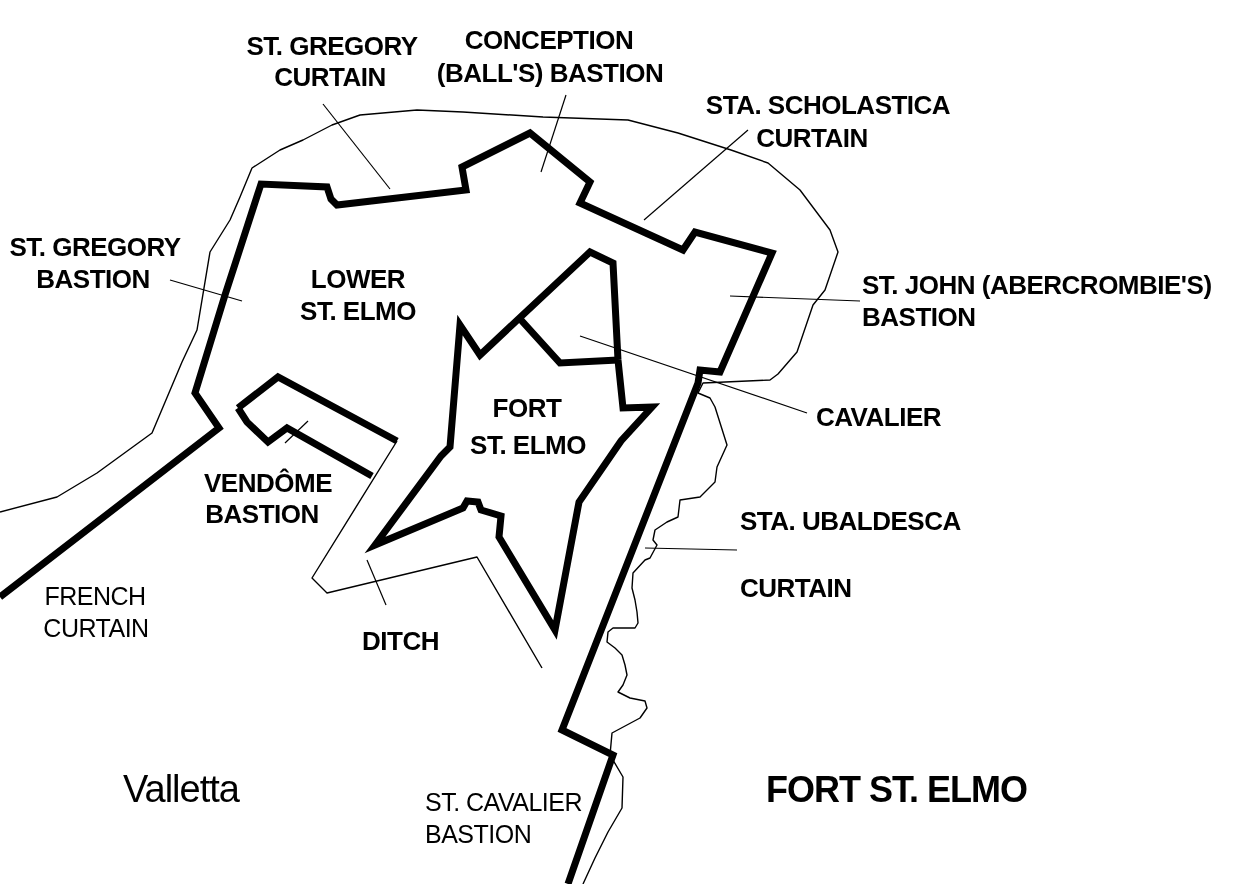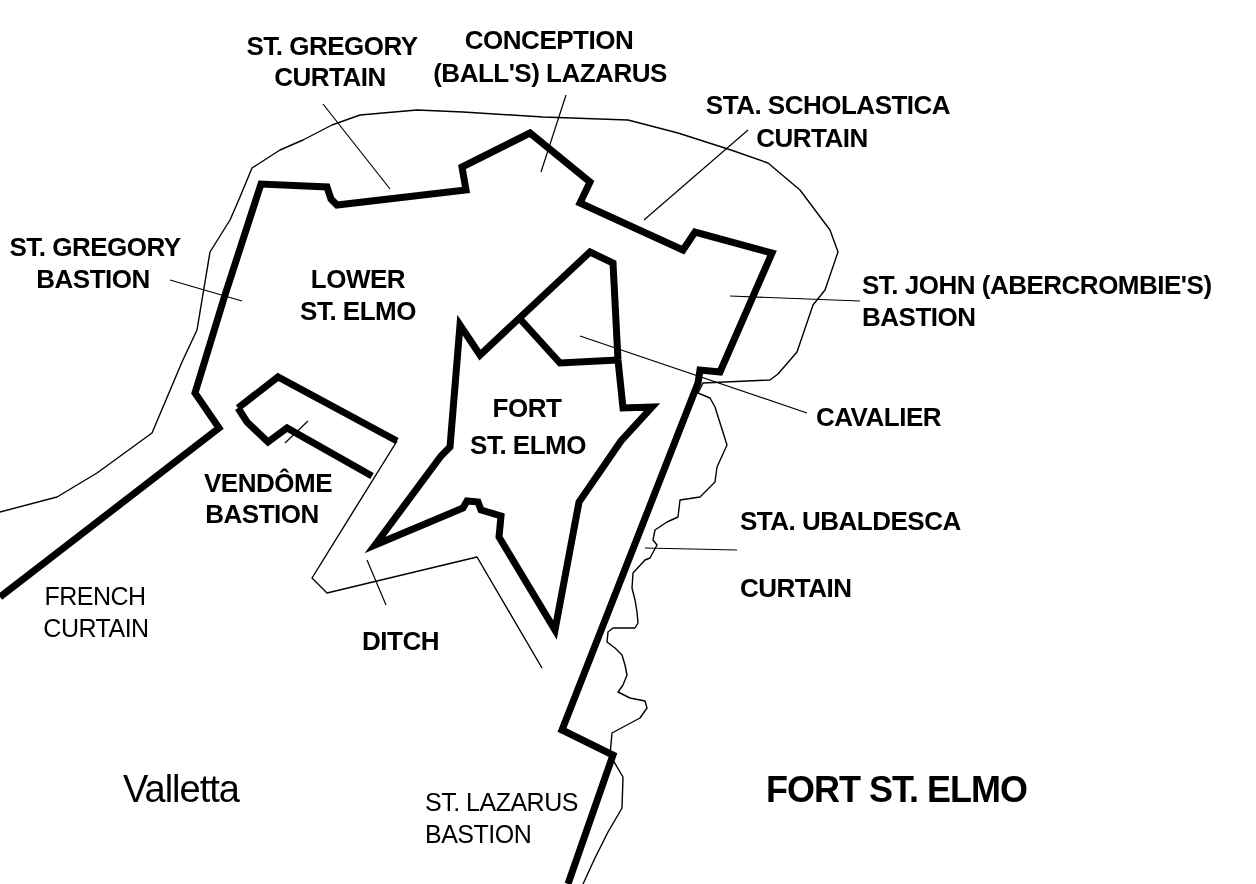--- a/index.html
+++ b/index.html
@@ -90,21 +90,21 @@
     <path class="leader" d="M 807,413 L 580,336"></path>
     <path class="leader" d="M 308,421 L 285,443"></path>
     <path class="leader" d="M 645,548 L 737,550"></path>
     <path class="leader" d="M 386,605 L 367,560"></path>
   </svg>
 
   <div class="lbl center" style="left:332px; top:33px;">ST. GREGORY</div>
   <div class="lbl center" style="left:330px; top:64px;">CURTAIN</div>
 
   <div class="lbl center" style="left:549px; top:27px;">CONCEPTION</div>
-  <div class="lbl center" style="left:550px; top:60px;">(BALL'S) LAZARUS</div>
+  <div class="lbl center" style="left:550px; top:60px;">(BALL'S) BASTION</div>
 
   <div class="lbl center" style="left:797px; top:92px;margin-left:31px;">STA. SCHOLASTICA</div>
   <div class="lbl center" style="left:812px; top:125px;">CURTAIN</div>
 
   <div class="lbl center" style="left:95px; top:234px;">ST. GREGORY</div>
   <div class="lbl center" style="left:93px; top:266px;">BASTION</div>
 
   <div class="lbl center" style="left:358px; top:266px;">LOWER</div>
   <div class="lbl center" style="left:358px; top:298px;">ST. ELMO</div>
 
@@ -122,18 +122,18 @@
   <div class="lbl center reg" style="left:95px; top:584px;">FRENCH</div>
   <div class="lbl center reg" style="left:96px; top:616px;">CURTAIN</div>
 
   <div class="lbl" style="left:362px; top:628px;">DITCH</div>
 
   <div class="lbl" style="left:740px; top:508px;">STA. UBALDESCA</div>
   <div class="lbl" style="left:740px; top:575px;">CURTAIN</div>
 
   <div class="lbl city" style="left:123px; top:770px;">Valletta</div>
 
-  <div class="lbl reg" style="left:425px; top:790px;">ST. LAZARUS</div>
+  <div class="lbl reg" style="left:425px; top:790px;">ST. CAVALIER</div>
   <div class="lbl reg" style="left:425px; top:822px;">BASTION</div>
 
   <div class="lbl maintitle" style="left:766px; top:772px;">FORT ST. ELMO</div>
 
 </div>
 
 </body></html>

